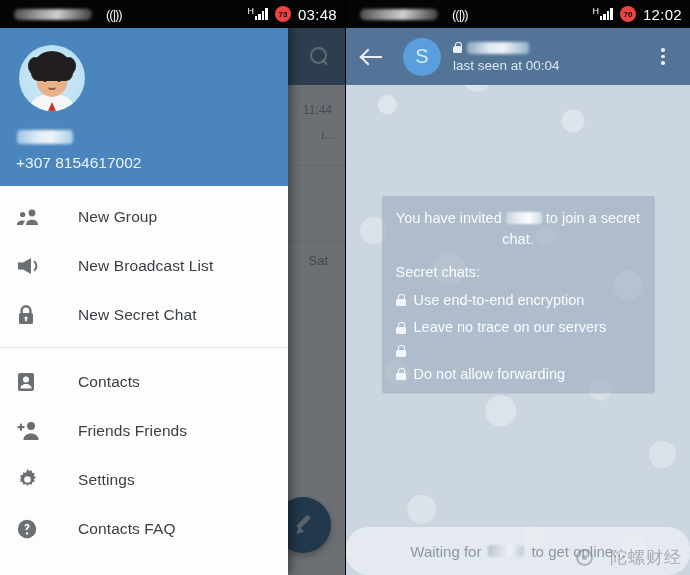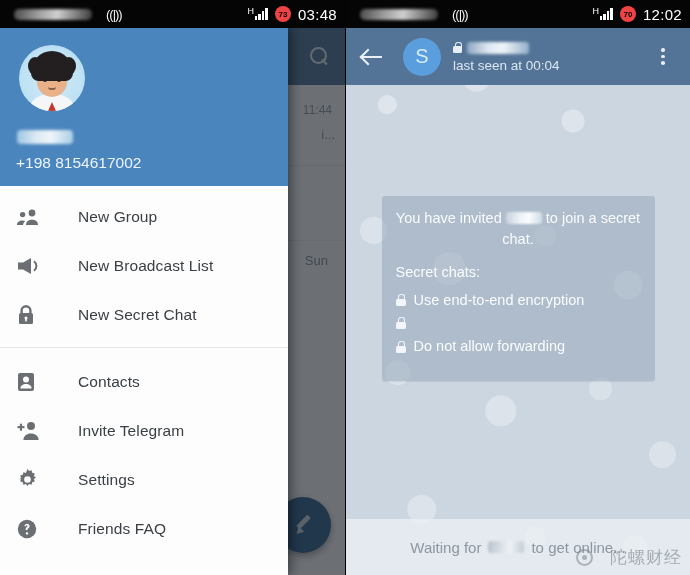--- a/index.html
+++ b/index.html
@@ -164,41 +164,41 @@
     filter:blur(1.5px);
   }
   .ct-sub { font-size:13.5px; color:#dbe6f0; margin-top:3px; }
   .ct-menu { width:22px;height:22px;display:flex;flex-direction:column;align-items:center;
              justify-content:center;gap:3px;flex:0 0 auto;margin-right:4px; }
   .ct-menu i { width:3.5px;height:3.5px;border-radius:50%;background:#e7eef5;display:block; }
 
   .msg-wrap { position:relative; z-index:3; padding-top:111px; display:flex; justify-content:center; }
   .bubble {
     width:273px; background:rgba(150,168,186,.55); border-radius:3px;
-    padding:12px 14px 24px; color:#fafcfe; font-size:14.5px; line-height:1.42;
+    padding:12px 14px 9px; color:#fafcfe; font-size:14.5px; line-height:1.42;
     box-shadow:0 1px 1px rgba(0,0,0,.07);
   }
   .bubble .intro { text-align:center; }
   .name-inline {
     display:inline-block; width:36px; height:12px; border-radius:3px; vertical-align:-1px;
     background:linear-gradient(95deg,#c6d2de 0%,#eef3f8 40%,#fbfdfe 62%,#cfdae5 100%);
     filter:blur(1.3px);
   }
   .bubble .heading { margin-top:13px; }
   .bullets { margin-top:7px; }
   .bullet { display:flex; align-items:center; margin-top:7px; }
   .b-lock { width:10px;height:12px;position:relative;flex:0 0 auto;margin-right:8px; }
   .b-lock::before{content:"";position:absolute;left:0;bottom:0;width:10px;height:7px;background:#f2f6fa;border-radius:1.5px;}
   .b-lock::after{content:"";position:absolute;left:2.3px;top:0;width:5.4px;height:6px;border:1.6px solid #f2f6fa;
     border-bottom:none;border-radius:3px 3px 0 0;}
 
   .waiting {
-    position:absolute; left:0; right:0; bottom:0; height:56px; z-index:3;
+    position:absolute; left:0; right:0; bottom:0; height:48px; z-index:3;
     display:flex; align-items:center; justify-content:center;
-    background:rgba(237,241,245,.72); color:#8e979f; font-size:15px;
+    background:rgba(237,241,245,.72); color:#8e979f; font-size:15px;border-radius:22px;
   }
   .waiting .name-inline { background:linear-gradient(95deg,#b9c3cd 0%,#dde3e9 40%,#eef2f5 62%,#c2ccd5 100%); }
 
   .watermark {
     position:absolute; right:8px; bottom:6px; z-index:6; display:flex; align-items:center;
     gap:17px; opacity:.55; pointer-events:none;
   }
   .wm-logo { width:17px;height:17px;border-radius:50%;border:2px solid #7e868d;position:relative; }
   .wm-logo::after{content:"";position:absolute;left:4px;top:4px;width:5px;height:5px;border-radius:50%;background:#7e868d;}
   .wm-text { font-size:17px; color:#6f777e; letter-spacing:1px; font-family:"DejaVu Sans", sans-serif; }
@@ -228,21 +228,21 @@
     <div class="chatlist">
       <div class="cl-toolbar">
         <div class="cl-search"></div>
       </div>
       <div class="cl-rows">
         <div class="cl-row">
           <span class="cl-time">11:44</span>
           <span class="cl-snippet">i...</span>
         </div>
         <div class="cl-row"></div>
-        <span class="cl-day">Sun</span>
+        <span class="cl-day">Sat</span>
       </div>
       <div class="fab">
         <span class="pencil"></span>
       </div>
     </div>
 
     <div class="scrim"></div>
 
     <div class="drawer">
       <div class="dr-header">
@@ -250,21 +250,21 @@
           <span class="av-body"></span>
           <span class="av-tie"></span>
           <span class="av-face">
             <i class="av-eye l"></i>
             <i class="av-eye r"></i>
             <i class="av-mouth"></i>
           </span>
           <span class="av-hair"></span>
         </div>
         <div class="dr-name-blur"></div>
-        <div class="dr-phone">+198 8154617002</div>
+        <div class="dr-phone">+307 8154617002</div>
       </div>
 
       <div class="dr-list">
 
         <div class="dr-item">
           <span class="dr-ico">
             <svg width="22" height="16" viewBox="0 0 22 16">
                 <circle cx="15" cy="4" r="3.4" fill="#6b6f73"></circle>
                 <path d="M9 16c0-3.3 2.7-5.2 6-5.2s6 1.9 6 5.2z" fill="#6b6f73"></path>
                 <circle cx="5.6" cy="5.6" r="2.7" fill="#6b6f73"></circle>
@@ -311,42 +311,42 @@
 
         <div class="dr-item">
           <span class="dr-ico">
             <svg width="24" height="19" viewBox="0 0 24 19">
                 <circle cx="14" cy="5" r="4" fill="#6b6f73"></circle>
                 <path d="M6.4 19c0-4.2 3.4-6.6 7.6-6.6s7.6 2.4 7.6 6.6z" fill="#6b6f73"></path>
                 <rect x="0.5" y="5.1" width="7" height="2.1" fill="#6b6f73"></rect>
                 <rect x="2.9" y="2.7" width="2.1" height="7" fill="#6b6f73"></rect>
               </svg>
           </span>
-          <span class="dr-label">Invite Telegram</span>
+          <span class="dr-label">Friends Friends</span>
         </div>
 
         <div class="dr-item">
           <span class="dr-ico">
             <svg width="21" height="21" viewBox="0 0 21 21">
                 <path d="M10.5 0l1.6 2.1 2.5-.9.6 2.6 2.6.6-.9 2.5 2.1 1.6-2.1 1.6.9 2.5-2.6.6-.6 2.6-2.5-.9-1.6 2.1-1.6-2.1-2.5.9-.6-2.6-2.6-.6.9-2.5L2 10.5l2.1-1.6-.9-2.5 2.6-.6.6-2.6 2.5.9z" fill="#6b6f73"></path>
                 <circle cx="10.5" cy="10.5" r="3.3" fill="#fdfdfd"></circle>
               </svg>
           </span>
           <span class="dr-label">Settings</span>
         </div>
 
         <div class="dr-item">
           <span class="dr-ico">
             <svg width="20" height="20" viewBox="0 0 20 20">
                 <circle cx="10" cy="10" r="9.2" fill="#6b6f73"></circle>
                 <path d="M7.5 7.3c0-1.5 1.1-2.6 2.6-2.6 1.4 0 2.5 1 2.5 2.3 0 1.9-2.1 2-2.1 3.6v.5h-1.9v-.7c0-2 2-2.2 2-3.3 0-.5-.3-.8-.8-.8-.5 0-.9.4-.9 1z" fill="#fdfdfd"></path>
                 <circle cx="10" cy="14.4" r="1.2" fill="#fdfdfd"></circle>
               </svg>
           </span>
-          <span class="dr-label">Friends FAQ</span>
+          <span class="dr-label">Contacts FAQ</span>
         </div>
 
       </div>
     </div>
   </div>
 
   <div class="phone right">
 
     <div class="statusbar">
       <div class="sb-blur"></div>
@@ -391,20 +391,24 @@
             <span>to join a secret chat.</span>
           </div>
           <div class="heading">Secret chats:</div>
           <div class="bullets">
             <div class="bullet">
               <span class="b-lock"></span>
               <span>Use end-to-end encryption</span>
             </div>
             <div class="bullet">
               <span class="b-lock"></span>
+              <span>Leave no trace on our servers</span>
+            </div>
+            <div class="bullet">
+              <span class="b-lock"></span>
             </div>
             <div class="bullet">
               <span class="b-lock"></span>
               <span>Do not allow forwarding</span>
             </div>
           </div>
         </div>
       </div>
 
       <div class="waiting">

